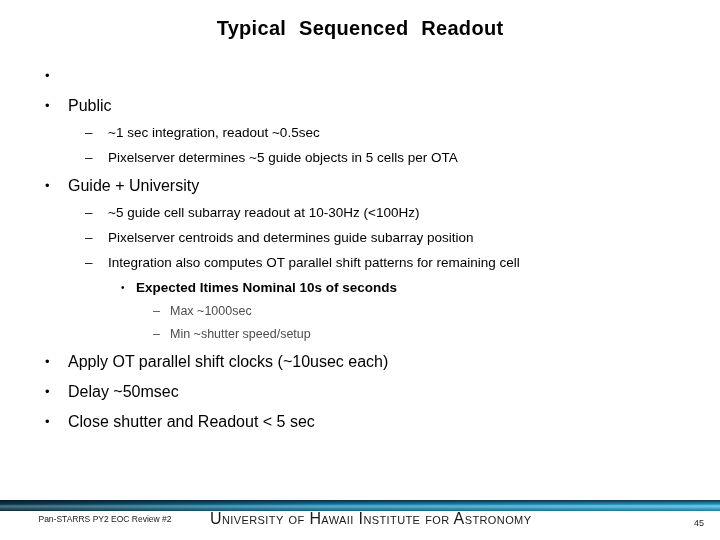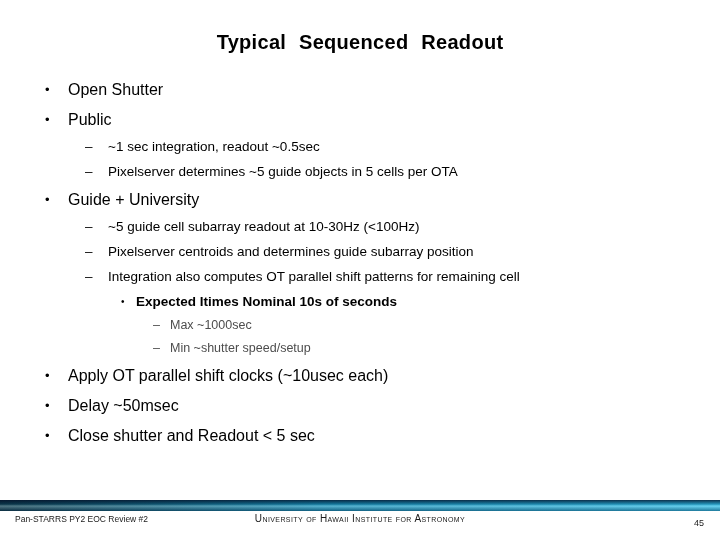--- a/index.html
+++ b/index.html
@@ -10,21 +10,21 @@
     color: #000000;
   }
   .slide {
     position: relative;
     width: 720px;
     height: 540px;
     background: #ffffff;
     overflow: hidden;
   }
   .title {
-    padding-top: 29px;
+    padding-top: 15px;
     font-size: 20px;
     line-height: 26px;
     font-weight: bold;
     text-align: center;
     word-spacing: 7px;
     letter-spacing: 0.3px;
   }
   .bullet-list {
     padding-top: 25px;
   }
@@ -58,35 +58,36 @@
         rgba(4, 14, 38, 0.25) 38%,
         rgba(255, 255, 255, 0.28) 55%,
         rgba(4, 14, 38, 0.40) 100%),
       linear-gradient(to right, #0d4152, #1796be 45%, #2fc2ec 100%);
   }
   .footer-left {
     position: absolute;
     left: 15px;
     top: 513px;
     width: 180px;
+    text-align: center;
     font-size: 8.5px;
     line-height: 13px;
     color: #1a1a1a;
   }
   .footer-center {
     position: absolute;
     left: 50%;
     top: 512px;
     transform: translateX(-50%);
     width: 300px;
     text-align: center;
     color: #1a1a1a;
   }
   .footer-center .org {
-    font-size: 10px;
+    font-size: 16px;
     line-height: 14px;
     font-variant: small-caps;
     letter-spacing: 0.4px;
     white-space: nowrap;
   }
   .footer-center .release {
     font-size: 8.5px;
     line-height: 12px;
     white-space: nowrap;
   }
@@ -101,21 +102,20 @@
 </style>
 </head>
 <body>
 
 <div class="slide">
   <div class="title">Typical Sequenced Readout</div>
 
   <div class="bullet-list">
       <div class="line l1">
         <span class="marker">•</span>
-        <span class="text">Open Shutter</span>
       </div>
       <div class="line l1">
         <span class="marker">•</span>
         <span class="text">Public</span>
       </div>
       <div class="line l2">
         <span class="marker">–</span>
         <span class="text">~1 sec integration, readout ~0.5sec</span>
       </div>
       <div class="line l2">

